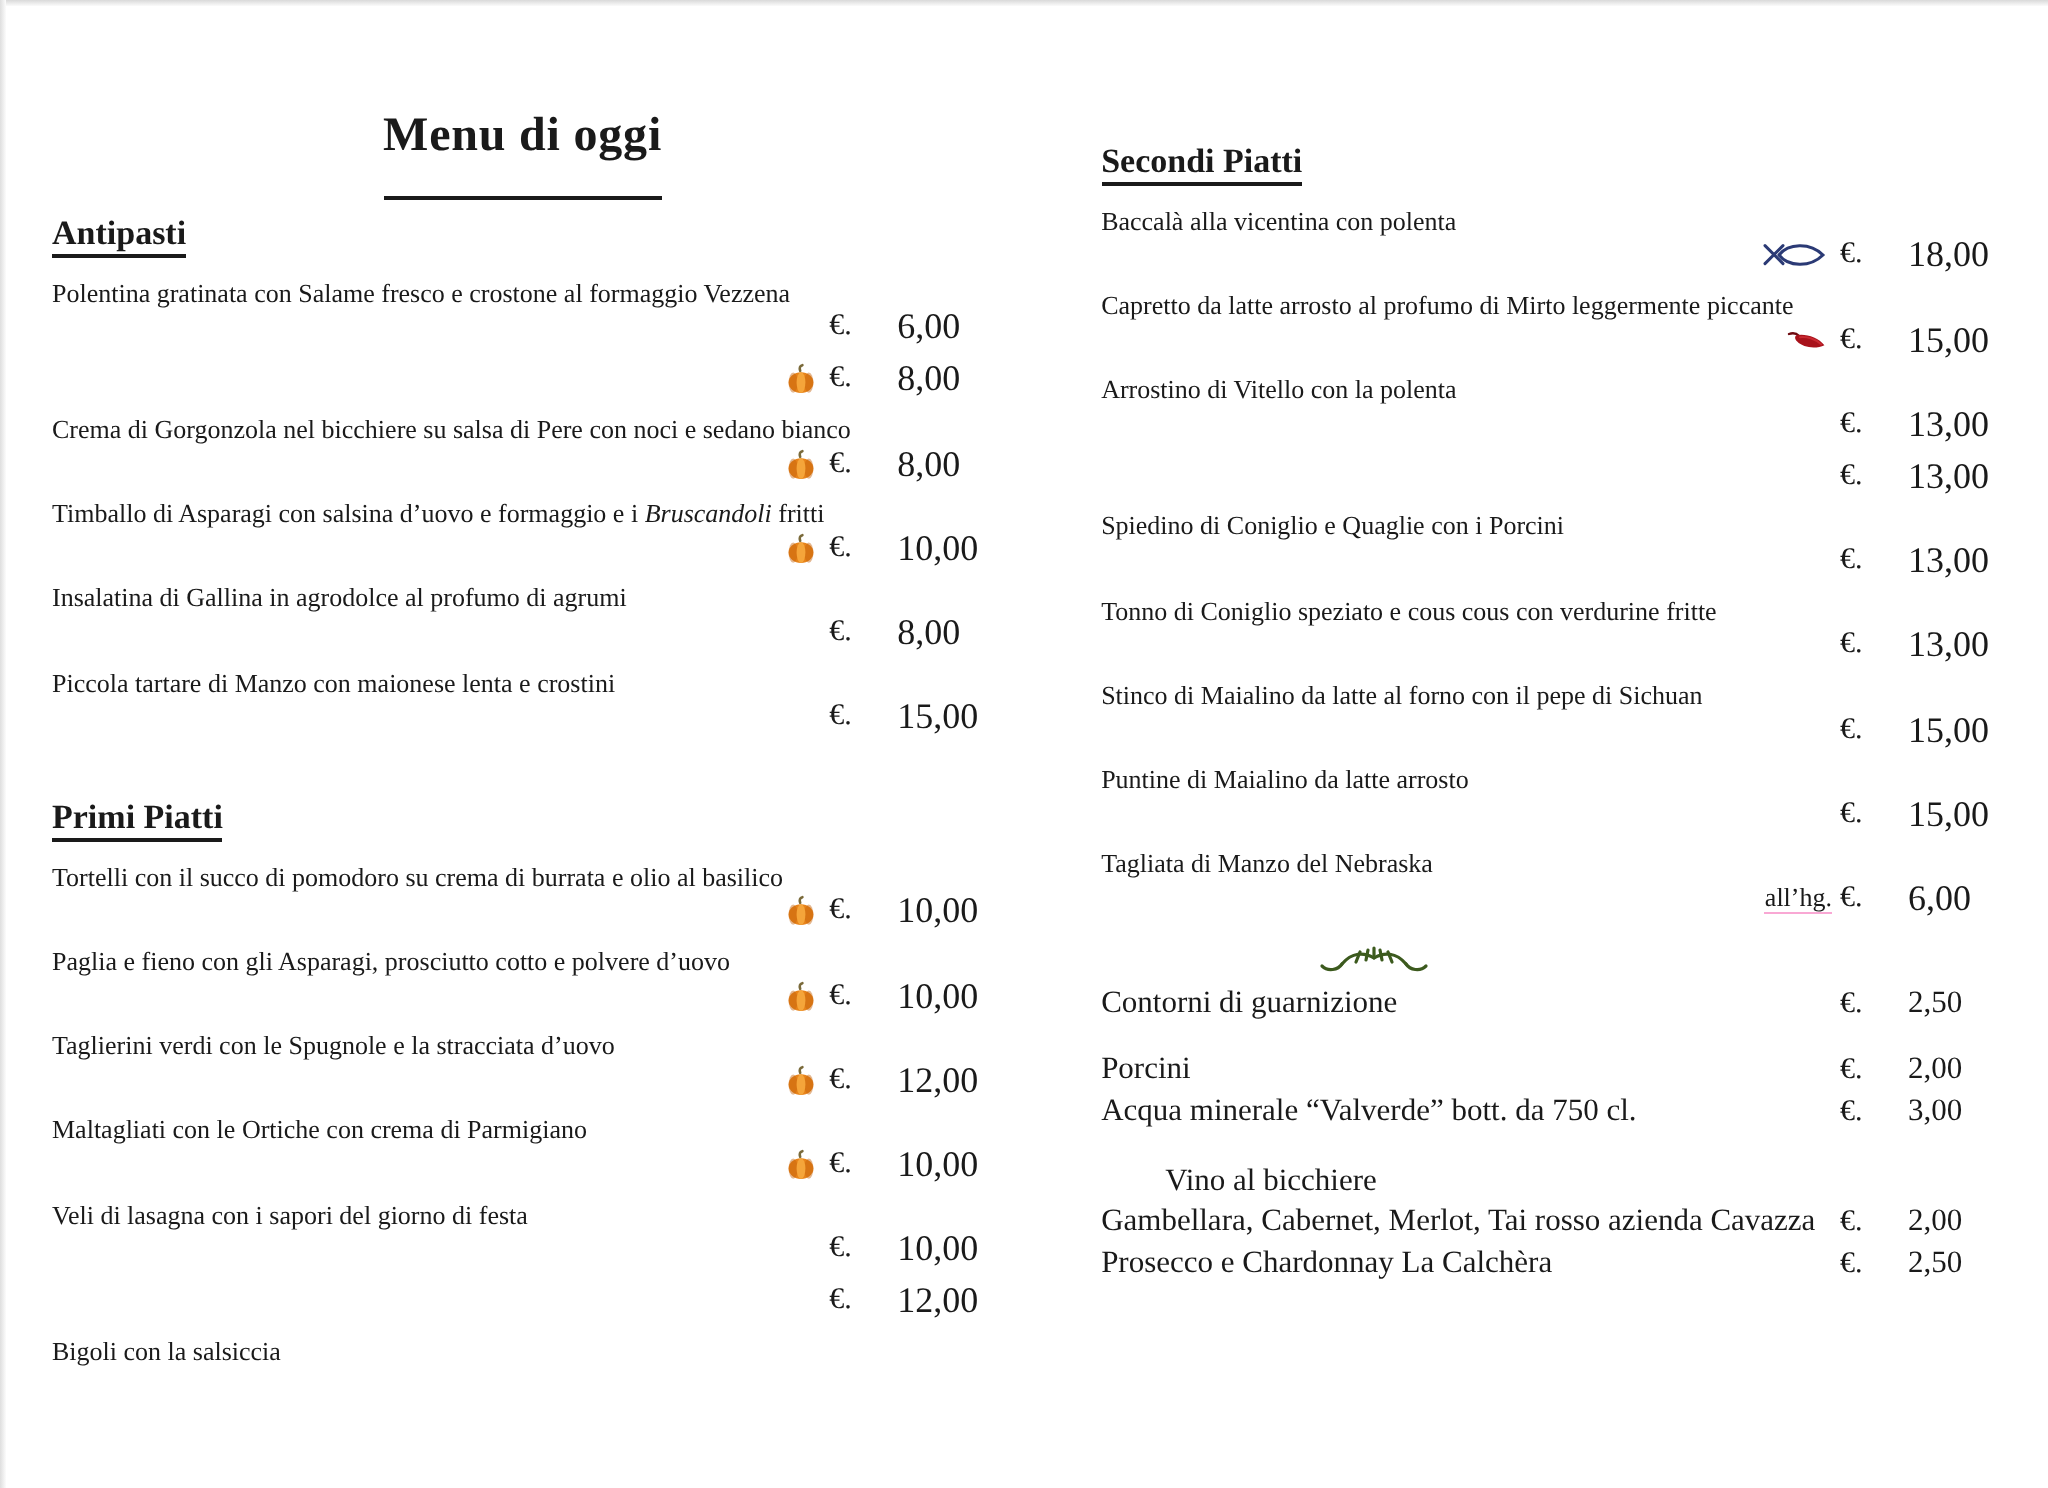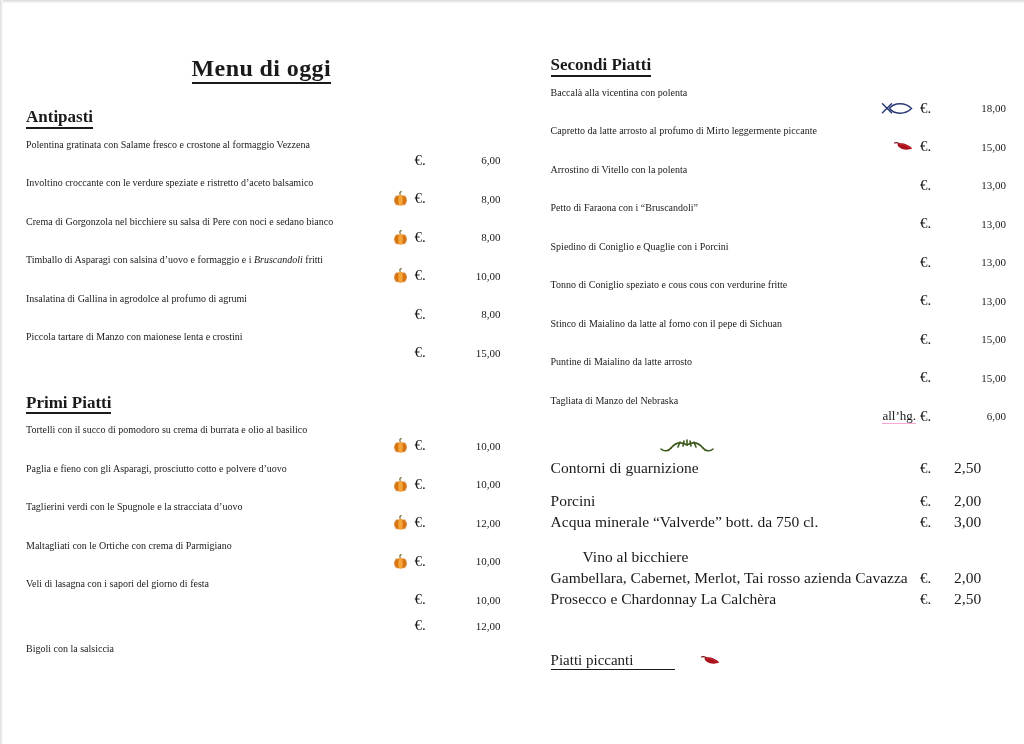--- a/index.html
+++ b/index.html
@@ -30,53 +30,53 @@
 
   .sheet {
     position: absolute;
     inset: 0;
     display: flex;
   }
   .col {
     position: relative;
   }
   .col-left  { width: 520px; padding: 0 0 0 26px; }
-  .col-right { width: 486px; padding: 0 0 0 18px; }
+  .col-right { width: 486px; padding: 16px 0 0 18px; }
 
   
   .menu-title {
     text-align: center;
     font-size: 24px;
     font-weight: bold;
     letter-spacing: .4px;
     margin: 55px 0 0 0;
     padding-right: 36px;
   }
-  .menu-title span { border-bottom: 2px solid #1a1a1a; padding-bottom: 1px; }
+  .menu-title span { border-bottom: 2px solid #1a1a1a; padding-bottom: 17px; }
 
   .section-heading {
     font-size: 17px;
     font-weight: bold;
     display: inline-block;
     border-bottom: 2px solid #1a1a1a;
     padding-bottom: 0px;
     line-height: 1.1;
   }
   .sec-antipasti { margin-top: 26px; }
   .sec-primi     { margin-top: 30px; }
   .sec-secondi   { margin-top: 56px; }
 
   
   .items { margin-top: 10px; }
   .item {
     position: relative;
     margin-bottom: 2px;
   }
   .item-name {
-    font-size: 10px;
+    font-size: 13px;
     line-height: 1.25;
     white-space: nowrap;
   }
   .item-name .it { font-style: italic; }
   .price-line {
     display: flex;
     align-items: center;
     justify-content: flex-end;
     height: 22px;
     margin-top: -2px;
@@ -87,23 +87,22 @@
     gap: 6px;
     margin-right: 6px;
     height: 18px;
   }
   .cur {
     font-size: 15px;
     width: 34px;
     text-align: left;
   }
   .amount {
-    font-size: 11px;
+    font-size: 18px;
     width: 52px;
-    text-align: right;
   }
   .perhg {
     font-size: 13px;
     border-bottom: 1px solid #f9a8d4;
     margin-right: 4px;
     line-height: 1.05;
   }
   .col-left  .price-line { padding-right: 32px; }
   .col-right .price-line { padding-right: 18px; }
 
@@ -172,21 +171,20 @@
       <div class="items" id="list-0">
           <div class="item">
             <div class="item-name">Polentina gratinata con Salame fresco e crostone al formaggio Vezzena</div>
             <div class="price-line">
               <div class="icons"></div>
               <span class="cur">€.</span>
               <span class="amount">6,00</span>
             </div>
           </div>
           <div class="item">
-            <div class="item-name">Involtino croccante con le verdure speziate e ristretto d’aceto balsamico</div>
             <div class="price-line">
               <div class="icons">
                 <svg width="17" height="17" viewBox="0 0 17 17">
                   <path d="M8.1 4.4 C7.6 2.8 7.9 2.0 9.2 1.6" fill="none" stroke="#7A6A3A" stroke-width="1.3" stroke-linecap="round"></path>
                   <ellipse cx="8.5" cy="10.3" rx="6.2" ry="5.2" fill="#E8841A"></ellipse>
                   <ellipse cx="4.6" cy="10.3" rx="2.3" ry="5.1" fill="#C4620C" opacity=".45"></ellipse>
                   <ellipse cx="12.4" cy="10.3" rx="2.3" ry="5.1" fill="#C4620C" opacity=".45"></ellipse>
                   <ellipse cx="8.5" cy="10.3" rx="2.2" ry="5.2" fill="#F5A53A"></ellipse>
                 </svg>
               </div>
@@ -370,21 +368,20 @@
           </div>
           <div class="item">
             <div class="item-name">Arrostino di Vitello con la polenta</div>
             <div class="price-line">
               <div class="icons"></div>
               <span class="cur">€.</span>
               <span class="amount">13,00</span>
             </div>
           </div>
           <div class="item">
-            <div class="item-name">Petto di Faraona con i “Bruscandoli”</div>
             <div class="price-line">
               <div class="icons"></div>
               <span class="cur">€.</span>
               <span class="amount">13,00</span>
             </div>
           </div>
           <div class="item">
             <div class="item-name">Spiedino di Coniglio e Quaglie con i Porcini</div>
             <div class="price-line">
               <div class="icons"></div>
@@ -472,27 +469,17 @@
           </div>
           <div class="flat-row">
             <div class="label">Prosecco e Chardonnay La Calchèra</div>
             <div class="cur">€.</div>
             <div class="amount">2,50</div>
           </div>
         </div>
     </div>
 
     <div class="legend" id="legend-rows">
-        <div class="legend-row">
-          <span class="legend-label">Piatti piccanti</span>
-          <span class="legend-icon">
-            <svg width="22" height="15" viewBox="0 0 22 15">
-              <path d="M2.5 4.0 C4.5 3.2 6.4 3.8 7.6 5.0" fill="none" stroke="#6E0A10" stroke-width="1.2" stroke-linecap="round"></path>
-              <path d="M6.2 4.6 C10.5 3.6 17.2 5.6 20.2 9.6 C16.2 11.6 9.6 11.0 6.6 7.8 C5.4 6.6 5.2 5.2 6.2 4.6 Z" fill="#A8121B"></path>
-              <path d="M8.0 5.6 C11.6 5.2 16.0 6.6 18.6 9.2" fill="none" stroke="#D8343C" stroke-width="1" opacity=".65" stroke-linecap="round"></path>
-            </svg>
-          </span>
-        </div>
         <div class="legend-row"></div>
       </div>
   </div>
 
 </div>
 
 </body></html>

